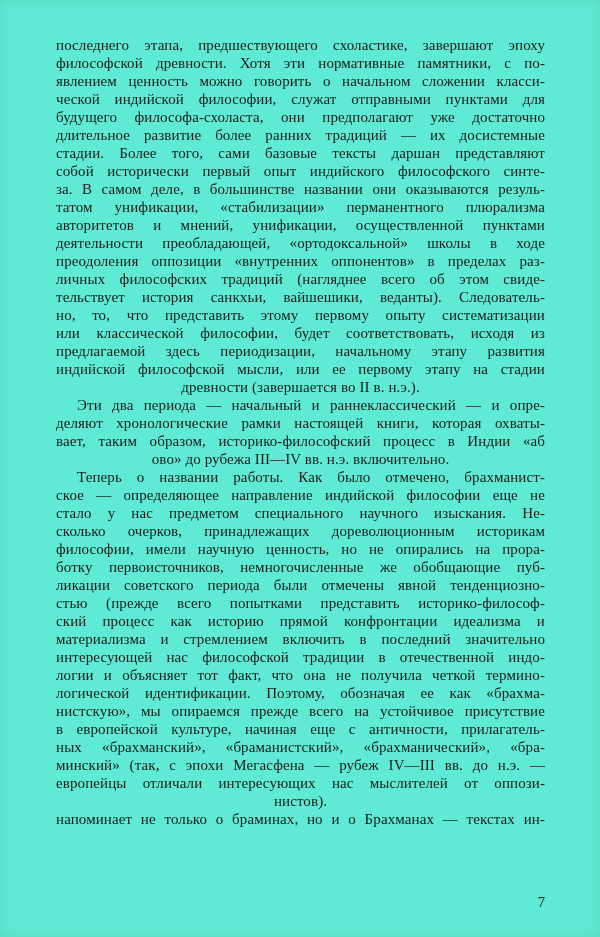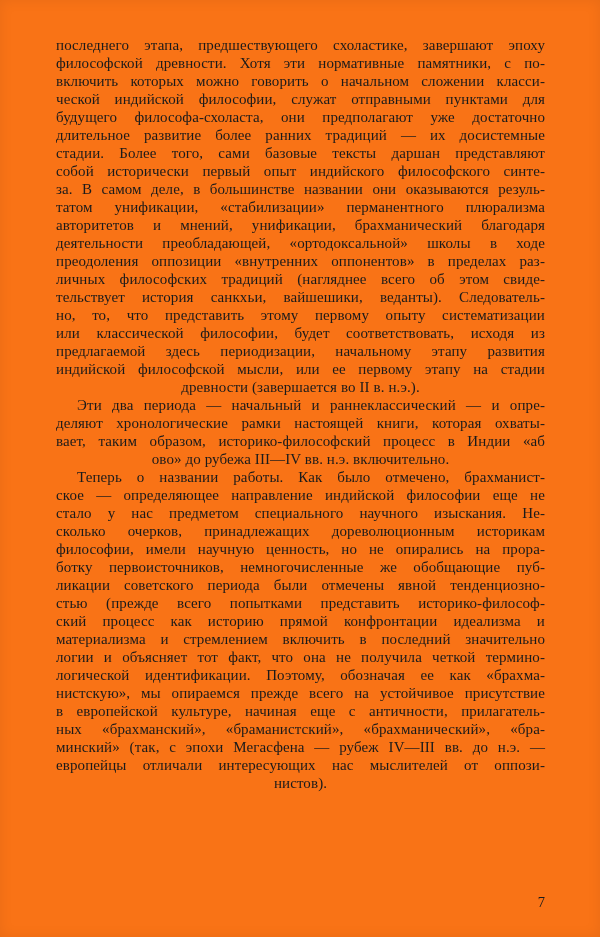--- a/index.html
+++ b/index.html
@@ -4,21 +4,21 @@
 <style>
   html, body {
     margin: 0;
     padding: 0;
     background: #ffffff;
   }
   .page {
     position: relative;
     width: 600px;
     height: 937px;
-    background: #f97316;
+    background: #5eead4;
     box-shadow: inset 0 0 14px rgba(0,0,0,0.07);
     overflow: hidden;
     font-family: "Liberation Serif", "DejaVu Serif", serif;
     color: #1b1b1b;
   }
   .text-block {
     position: absolute;
     left: 56px;
     top: 36px;
     width: 489px;
@@ -48,29 +48,29 @@
     color: #1b1b1b;
   }
 </style>
 </head>
 <body>
 
 <div class="page">
   <div class="text-block">
       <div class="line just">последнего этапа, предшествующего схоластике, завершают эпоху</div>
       <div class="line just">философской древности. Хотя эти нормативные памятники, с по-</div>
-      <div class="line just">включить которых можно говорить о начальном сложении класси-</div>
+      <div class="line just">явлением ценность можно говорить о начальном сложении класси-</div>
       <div class="line just">ческой индийской философии, служат отправными пунктами для</div>
       <div class="line just">будущего философа-схоласта, они предполагают уже достаточно</div>
       <div class="line just">длительное развитие более ранних традиций — их досистемные</div>
       <div class="line just">стадии. Более того, сами базовые тексты даршан представляют</div>
       <div class="line just">собой исторически первый опыт индийского философского синте-</div>
       <div class="line just">за. В самом деле, в большинстве названии они оказываются резуль-</div>
       <div class="line just">татом унификации, «стабилизации» перманентного плюрализма</div>
-      <div class="line just">авторитетов и мнений, унификации, брахманический благодаря</div>
+      <div class="line just">авторитетов и мнений, унификации, осуществленной пунктами</div>
       <div class="line just">деятельности преобладающей, «ортодоксальной» школы в ходе</div>
       <div class="line just">преодоления оппозиции «внутренних оппонентов» в пределах раз-</div>
       <div class="line just">личных философских традиций (нагляднее всего об этом свиде-</div>
       <div class="line just">тельствует история санкхьи, вайшешики, веданты). Следователь-</div>
       <div class="line just">но, то, что представить этому первому опыту систематизации</div>
       <div class="line just">или классической философии, будет соответствовать, исходя из</div>
       <div class="line just">предлагаемой здесь периодизации, начальному этапу развития</div>
       <div class="line just">индийской философской мысли, или ее первому этапу на стадии</div>
       <div class="line">древности (завершается во II в. н.э.).</div>
       <div class="line indent just">Эти два периода — начальный и раннеклассический — и опре-</div>
@@ -80,23 +80,25 @@
       <div class="line indent just">Теперь о названии работы. Как было отмечено, брахманист-</div>
       <div class="line just">ское — определяющее направление индийской философии еще не</div>
       <div class="line just">стало у нас предметом специального научного изыскания. Не-</div>
       <div class="line just">сколько очерков, принадлежащих дореволюционным историкам</div>
       <div class="line just">философии, имели научную ценность, но не опирались на прора-</div>
       <div class="line just">ботку первоисточников, немногочисленные же обобщающие пуб-</div>
       <div class="line just">ликации советского периода были отмечены явной тенденциозно-</div>
       <div class="line just">стью (прежде всего попытками представить историко-философ-</div>
       <div class="line just">ский процесс как историю прямой конфронтации идеализма и</div>
       <div class="line just">материализма и стремлением включить в последний значительно</div>
+      <div class="line just">интересующей нас философской традиции в отечественной индо-</div>
       <div class="line just">логии и объясняет тот факт, что она не получила четкой термино-</div>
       <div class="line just">логической идентификации. Поэтому, обозначая ее как «брахма-</div>
       <div class="line just">нистскую», мы опираемся прежде всего на устойчивое присутствие</div>
       <div class="line just">в европейской культуре, начиная еще с античности, прилагатель-</div>
       <div class="line just">ных «брахманский», «браманистский», «брахманический», «бра-</div>
       <div class="line just">минский» (так, с эпохи Мегасфена — рубеж IV—III вв. до н.э. —</div>
       <div class="line just">европейцы отличали интересующих нас мыслителей от оппози-</div>
       <div class="line">нистов).</div>
+      <div class="line just">напоминает не только о браминах, но и о Брахманах — текстах ин-</div>
     </div>
   <div class="page-number">7</div>
 </div>
 
 </body></html>

